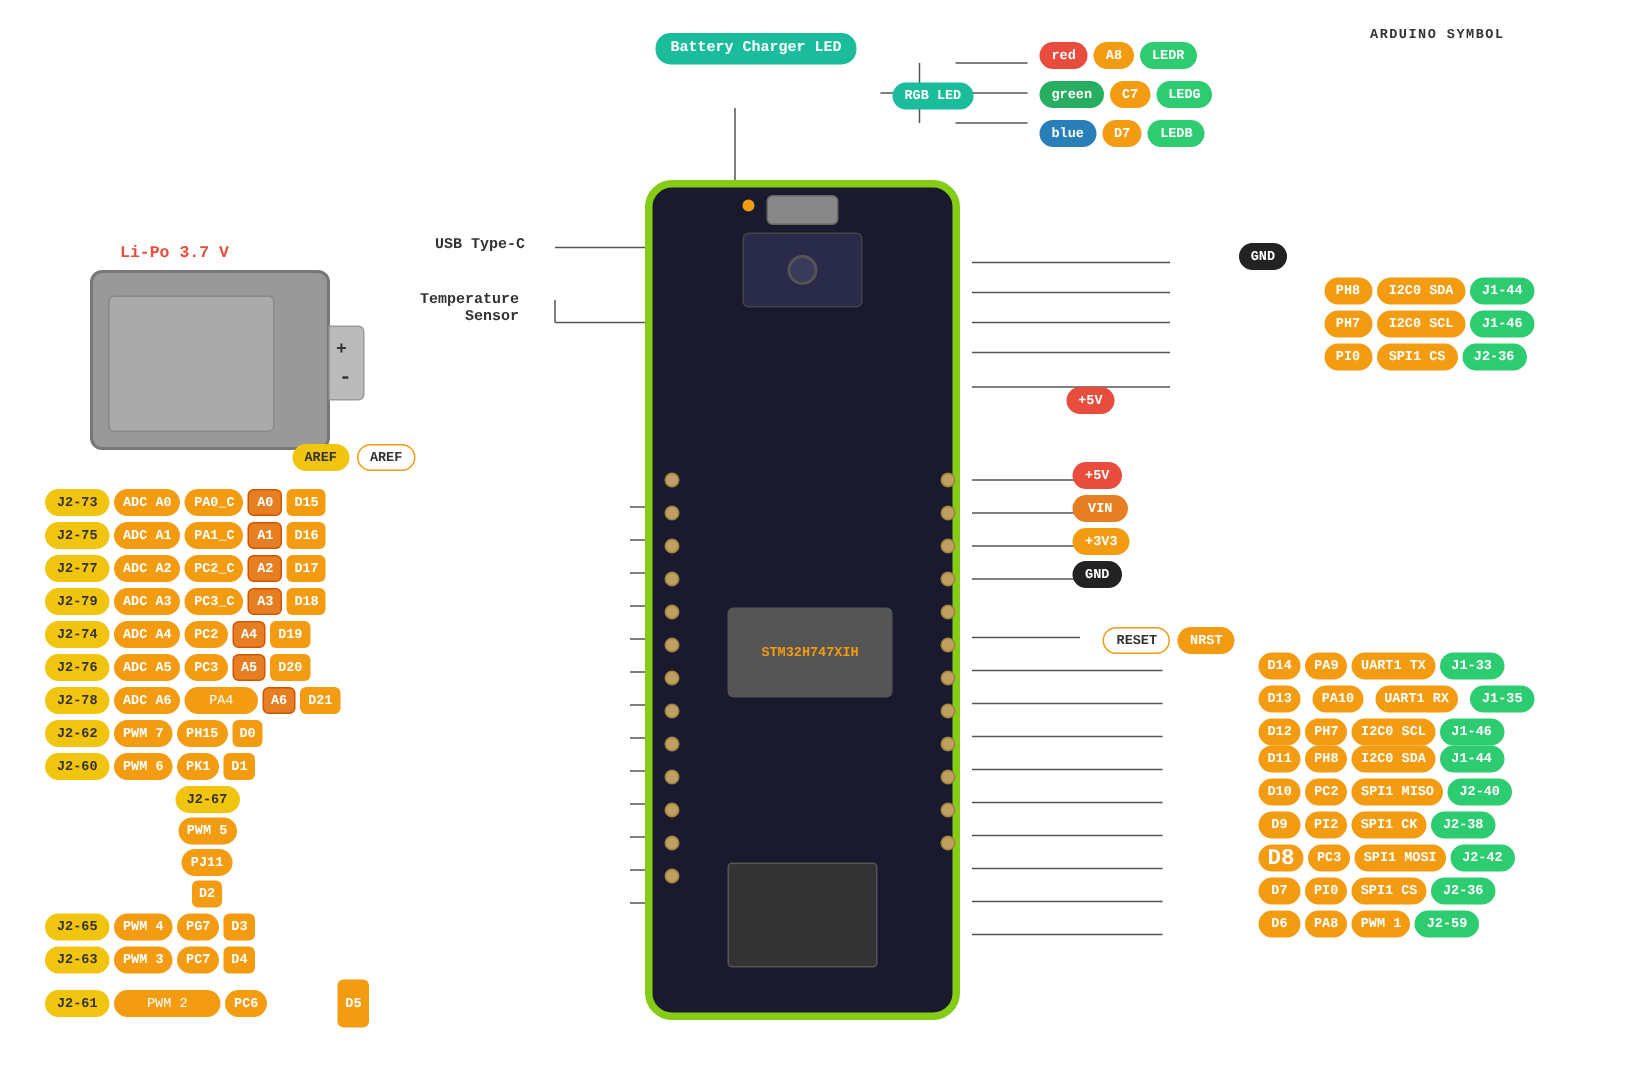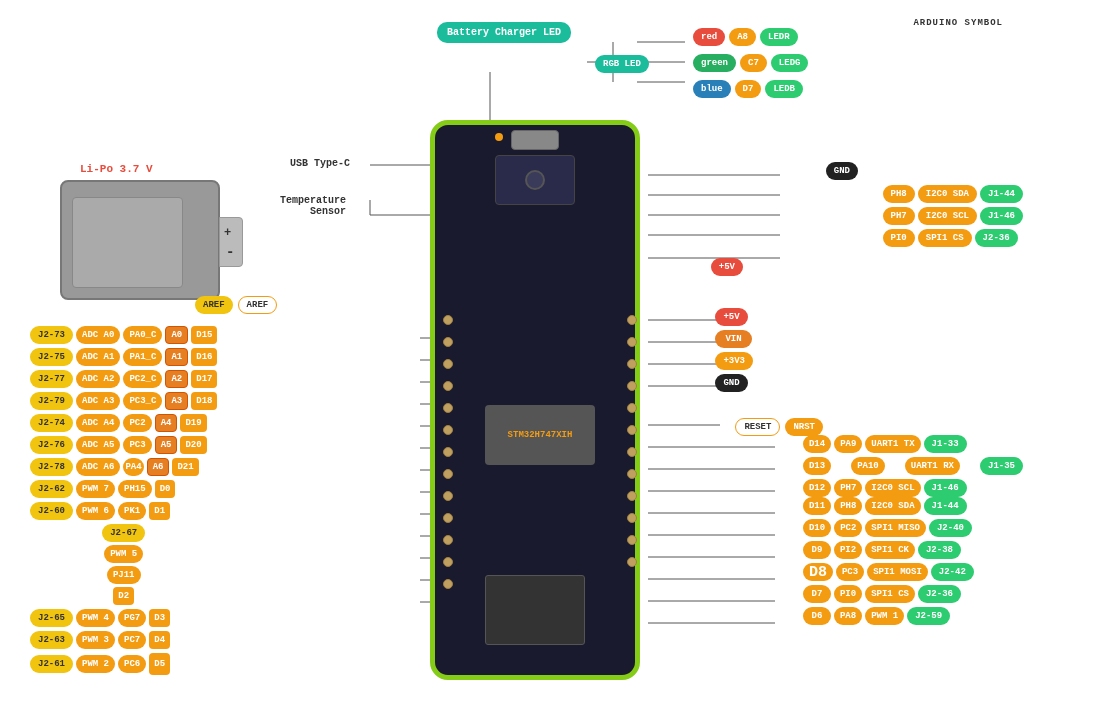--- a/index.html
+++ b/index.html
@@ -347,21 +347,21 @@
   <span class="label-pill" style="background:#f39c12;color:#fff;border-radius:12px;padding:2px 8px;font-size:9px;font-weight:bold;height:18px;display:inline-flex;align-items:center;">NRST</span>
 </div>
 
 <div style="position:absolute;right:70px;top:435px;">
   <div style="display:flex;align-items:center;gap:3px;margin-bottom:4px;">
     <span class="label-pill" style="background:#f39c12;color:#fff;border-radius:12px;padding:2px 6px;font-size:9px;font-weight:bold;height:18px;display:inline-flex;align-items:center;min-width:28px;justify-content:center;">D14</span>
     <span class="label-pill" style="background:#f39c12;color:#fff;border-radius:12px;padding:2px 6px;font-size:9px;font-weight:bold;height:18px;display:inline-flex;align-items:center;">PA9</span>
     <span class="label-pill" style="background:#f39c12;color:#fff;border-radius:12px;padding:2px 6px;font-size:9px;font-weight:bold;height:18px;display:inline-flex;align-items:center;">UART1 TX</span>
     <span class="label-pill green-pill">J1-33</span>
   </div>
-  <div style="display:flex;align-items:center;gap:20px;margin-bottom:4px;">
+  <div style="display:flex;align-items:center;gap:8px;margin-bottom:4px;">
     <span class="label-pill" style="background:#f39c12;color:#fff;border-radius:12px;padding:2px 6px;font-size:9px;font-weight:bold;height:18px;display:inline-flex;align-items:center;min-width:28px;justify-content:center;">D13</span>
     <span class="label-pill" style="background:#f39c12;color:#fff;border-radius:12px;padding:2px 6px;font-size:9px;font-weight:bold;height:18px;display:inline-flex;align-items:center;">PA10</span>
     <span class="label-pill" style="background:#f39c12;color:#fff;border-radius:12px;padding:2px 6px;font-size:9px;font-weight:bold;height:18px;display:inline-flex;align-items:center;">UART1 RX</span>
     <span class="label-pill green-pill">J1-35</span>
   </div>
   <div style="display:flex;align-items:flex-start;gap:3px;margin-bottom:0;">
     <span class="label-pill" style="background:#f39c12;color:#fff;border-radius:12px;padding:2px 6px;font-size:9px;font-weight:bold;height:18px;display:inline-flex;align-items:center;min-width:28px;justify-content:center;">D12</span>
     <span class="label-pill" style="background:#f39c12;color:#fff;border-radius:12px;padding:2px 6px;font-size:9px;font-weight:bold;height:18px;display:inline-flex;align-items:center;">PH7</span>
     <span class="label-pill" style="background:#f39c12;color:#fff;border-radius:12px;padding:2px 6px;font-size:9px;font-weight:bold;height:18px;display:inline-flex;align-items:center;">I2C0 SCL</span>
     <span class="label-pill green-pill">J1-46</span>
@@ -455,21 +455,21 @@
     <span class="label-pill yellow-pill" style="min-width:38px;justify-content:center;display:inline-flex;">J2-76</span>
     <span class="label-pill" style="background:#f39c12;color:#fff;border-radius:12px;padding:2px 6px;font-size:9px;font-weight:bold;height:18px;display:inline-flex;align-items:center;">ADC A5</span>
     <span class="label-pill" style="background:#f39c12;color:#fff;border-radius:12px;padding:2px 6px;font-size:9px;font-weight:bold;height:18px;display:inline-flex;align-items:center;">PC3</span>
     <span class="label-pill" style="background:#e67e22;color:#fff;border-radius:4px;padding:2px 5px;font-size:9px;font-weight:bold;height:18px;display:inline-flex;align-items:center;border:1px solid #d35400;">A5</span>
     <span class="label-pill" style="background:#f39c12;color:#fff;border-radius:4px;padding:2px 5px;font-size:9px;font-weight:bold;height:18px;display:inline-flex;align-items:center;">D20</span>
   </div>
 
   <div style="display:flex;align-items:center;gap:3px;margin-bottom:4px;">
     <span class="label-pill yellow-pill" style="min-width:38px;justify-content:center;display:inline-flex;">J2-78</span>
     <span class="label-pill" style="background:#f39c12;color:#fff;border-radius:12px;padding:2px 6px;font-size:9px;font-weight:bold;height:18px;display:inline-flex;align-items:center;">ADC A6</span>
-    <span class="label-pill" style="background:#f39c12;color:#fff;border-radius:12px;padding:2px 2px;font-size:9px;font-weight:bold;height:18px;display:inline-flex;align-items:center;">PA4</span>
+    <span class="label-pill" style="background:#f39c12;color:#fff;border-radius:12px;padding:2px 16px;font-size:9px;font-weight:normal;height:18px;display:inline-flex;align-items:center;">PA4</span>
     <span class="label-pill" style="background:#e67e22;color:#fff;border-radius:4px;padding:2px 5px;font-size:9px;font-weight:bold;height:18px;display:inline-flex;align-items:center;border:1px solid #d35400;">A6</span>
     <span class="label-pill" style="background:#f39c12;color:#fff;border-radius:4px;padding:2px 5px;font-size:9px;font-weight:bold;height:18px;display:inline-flex;align-items:center;">D21</span>
   </div>
 
   <div style="display:flex;align-items:center;gap:3px;margin-bottom:4px;">
     <span class="label-pill yellow-pill" style="min-width:38px;justify-content:center;display:inline-flex;">J2-62</span>
     <span class="label-pill" style="background:#f39c12;color:#fff;border-radius:12px;padding:2px 6px;font-size:9px;font-weight:bold;height:18px;display:inline-flex;align-items:center;">PWM 7</span>
     <span class="label-pill" style="background:#f39c12;color:#fff;border-radius:12px;padding:2px 6px;font-size:9px;font-weight:bold;height:18px;display:inline-flex;align-items:center;">PH15</span>
     <span class="label-pill" style="background:#f39c12;color:#fff;border-radius:4px;padding:2px 5px;font-size:9px;font-weight:bold;height:18px;display:inline-flex;align-items:center;">D0</span>
   </div>
@@ -497,17 +497,17 @@
 
   <div style="display:flex;align-items:center;gap:3px;margin-bottom:4px;">
     <span class="label-pill yellow-pill" style="min-width:38px;justify-content:center;display:inline-flex;">J2-63</span>
     <span class="label-pill" style="background:#f39c12;color:#fff;border-radius:12px;padding:2px 6px;font-size:9px;font-weight:bold;height:18px;display:inline-flex;align-items:center;">PWM 3</span>
     <span class="label-pill" style="background:#f39c12;color:#fff;border-radius:12px;padding:2px 6px;font-size:9px;font-weight:bold;height:18px;display:inline-flex;align-items:center;">PC7</span>
     <span class="label-pill" style="background:#f39c12;color:#fff;border-radius:4px;padding:2px 5px;font-size:9px;font-weight:bold;height:18px;display:inline-flex;align-items:center;">D4</span>
   </div>
 
   <div style="display:flex;align-items:center;gap:3px;">
     <span class="label-pill yellow-pill" style="min-width:38px;justify-content:center;display:inline-flex;">J2-61</span>
-    <span class="label-pill" style="background:#f39c12;color:#fff;border-radius:12px;padding:2px 6px;font-size:9px;font-weight:bold;height:18px;display:inline-flex;align-items:center;">PWM 2</span>
+    <span class="label-pill" style="background:#f39c12;color:#fff;border-radius:12px;padding:2px 22px;font-size:9px;font-weight:normal;height:18px;display:inline-flex;align-items:center;">PWM 2</span>
     <span class="label-pill" style="background:#f39c12;color:#fff;border-radius:12px;padding:2px 6px;font-size:9px;font-weight:bold;height:18px;display:inline-flex;align-items:center;">PC6</span>
-    <span class="label-pill" style="background:#f39c12;color:#fff;border-radius:4px;padding:2px 5px;font-size:9px;font-weight:bold;height:22px;display:inline-flex;align-items:center;">D5</span>
+    <span class="label-pill" style="background:#f39c12;color:#fff;border-radius:4px;padding:2px 5px;font-size:9px;font-weight:bold;height:32px;display:inline-flex;align-items:center;margin-left:44px;">D5</span>
   </div>
 </div>
 
 </body></html>

